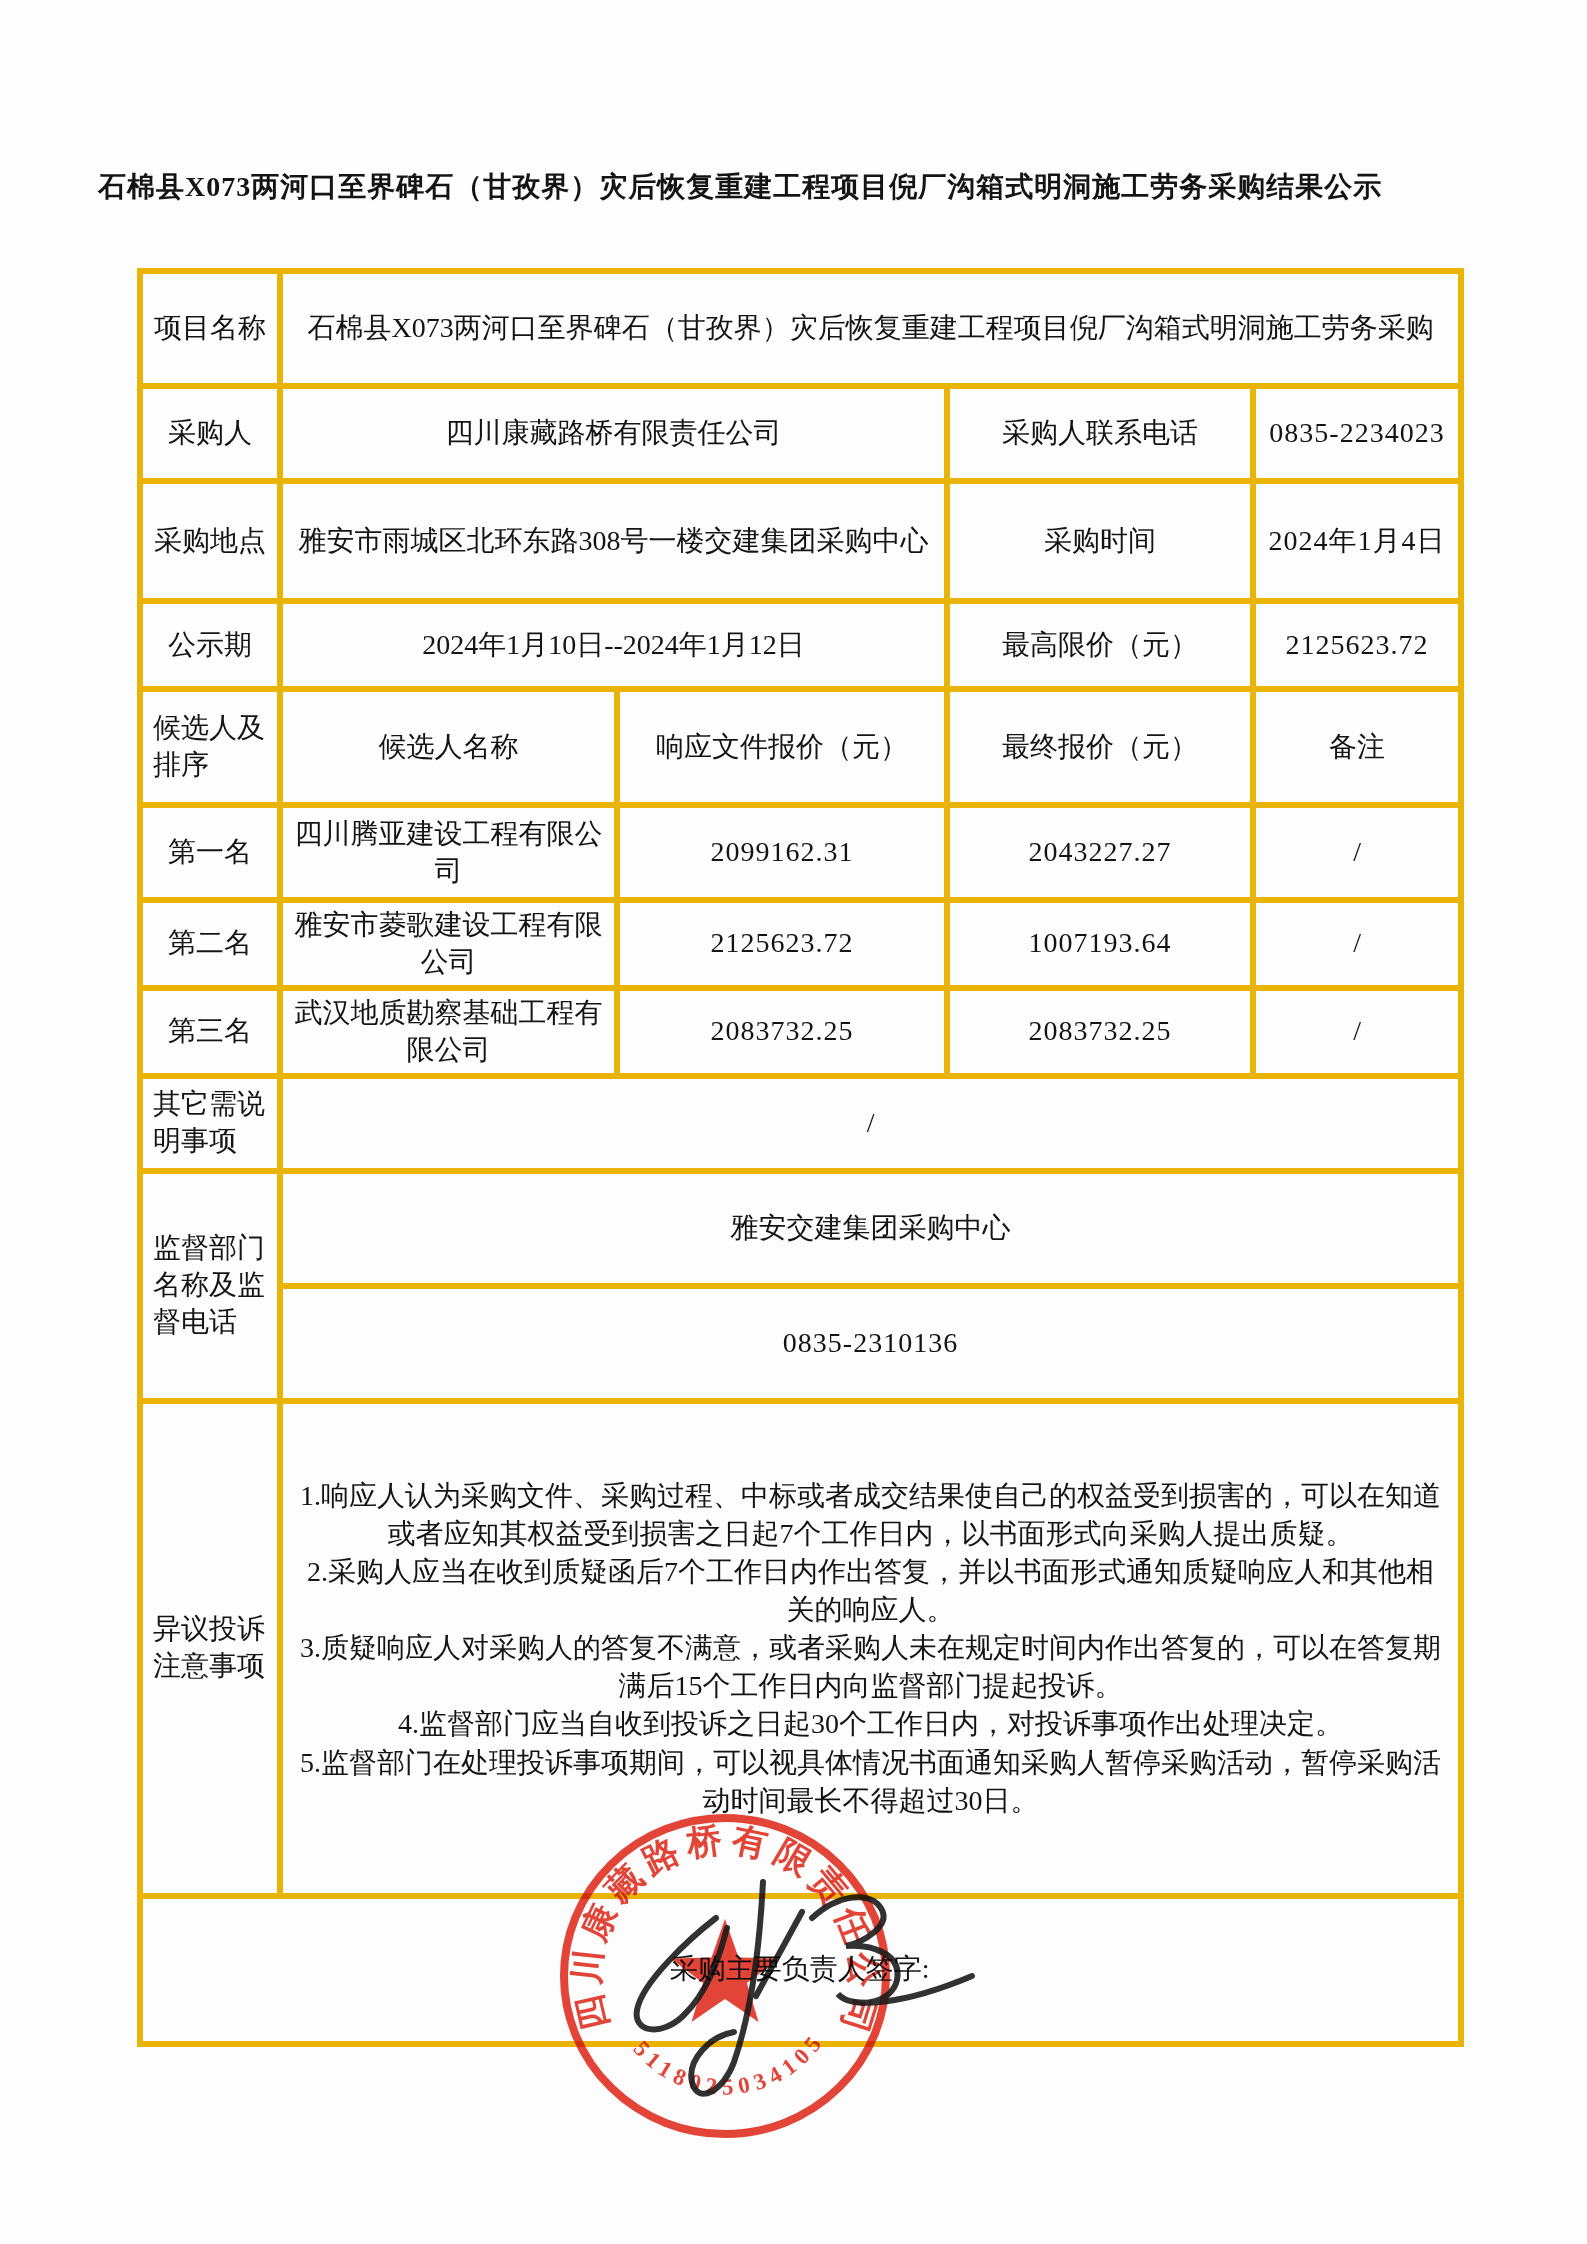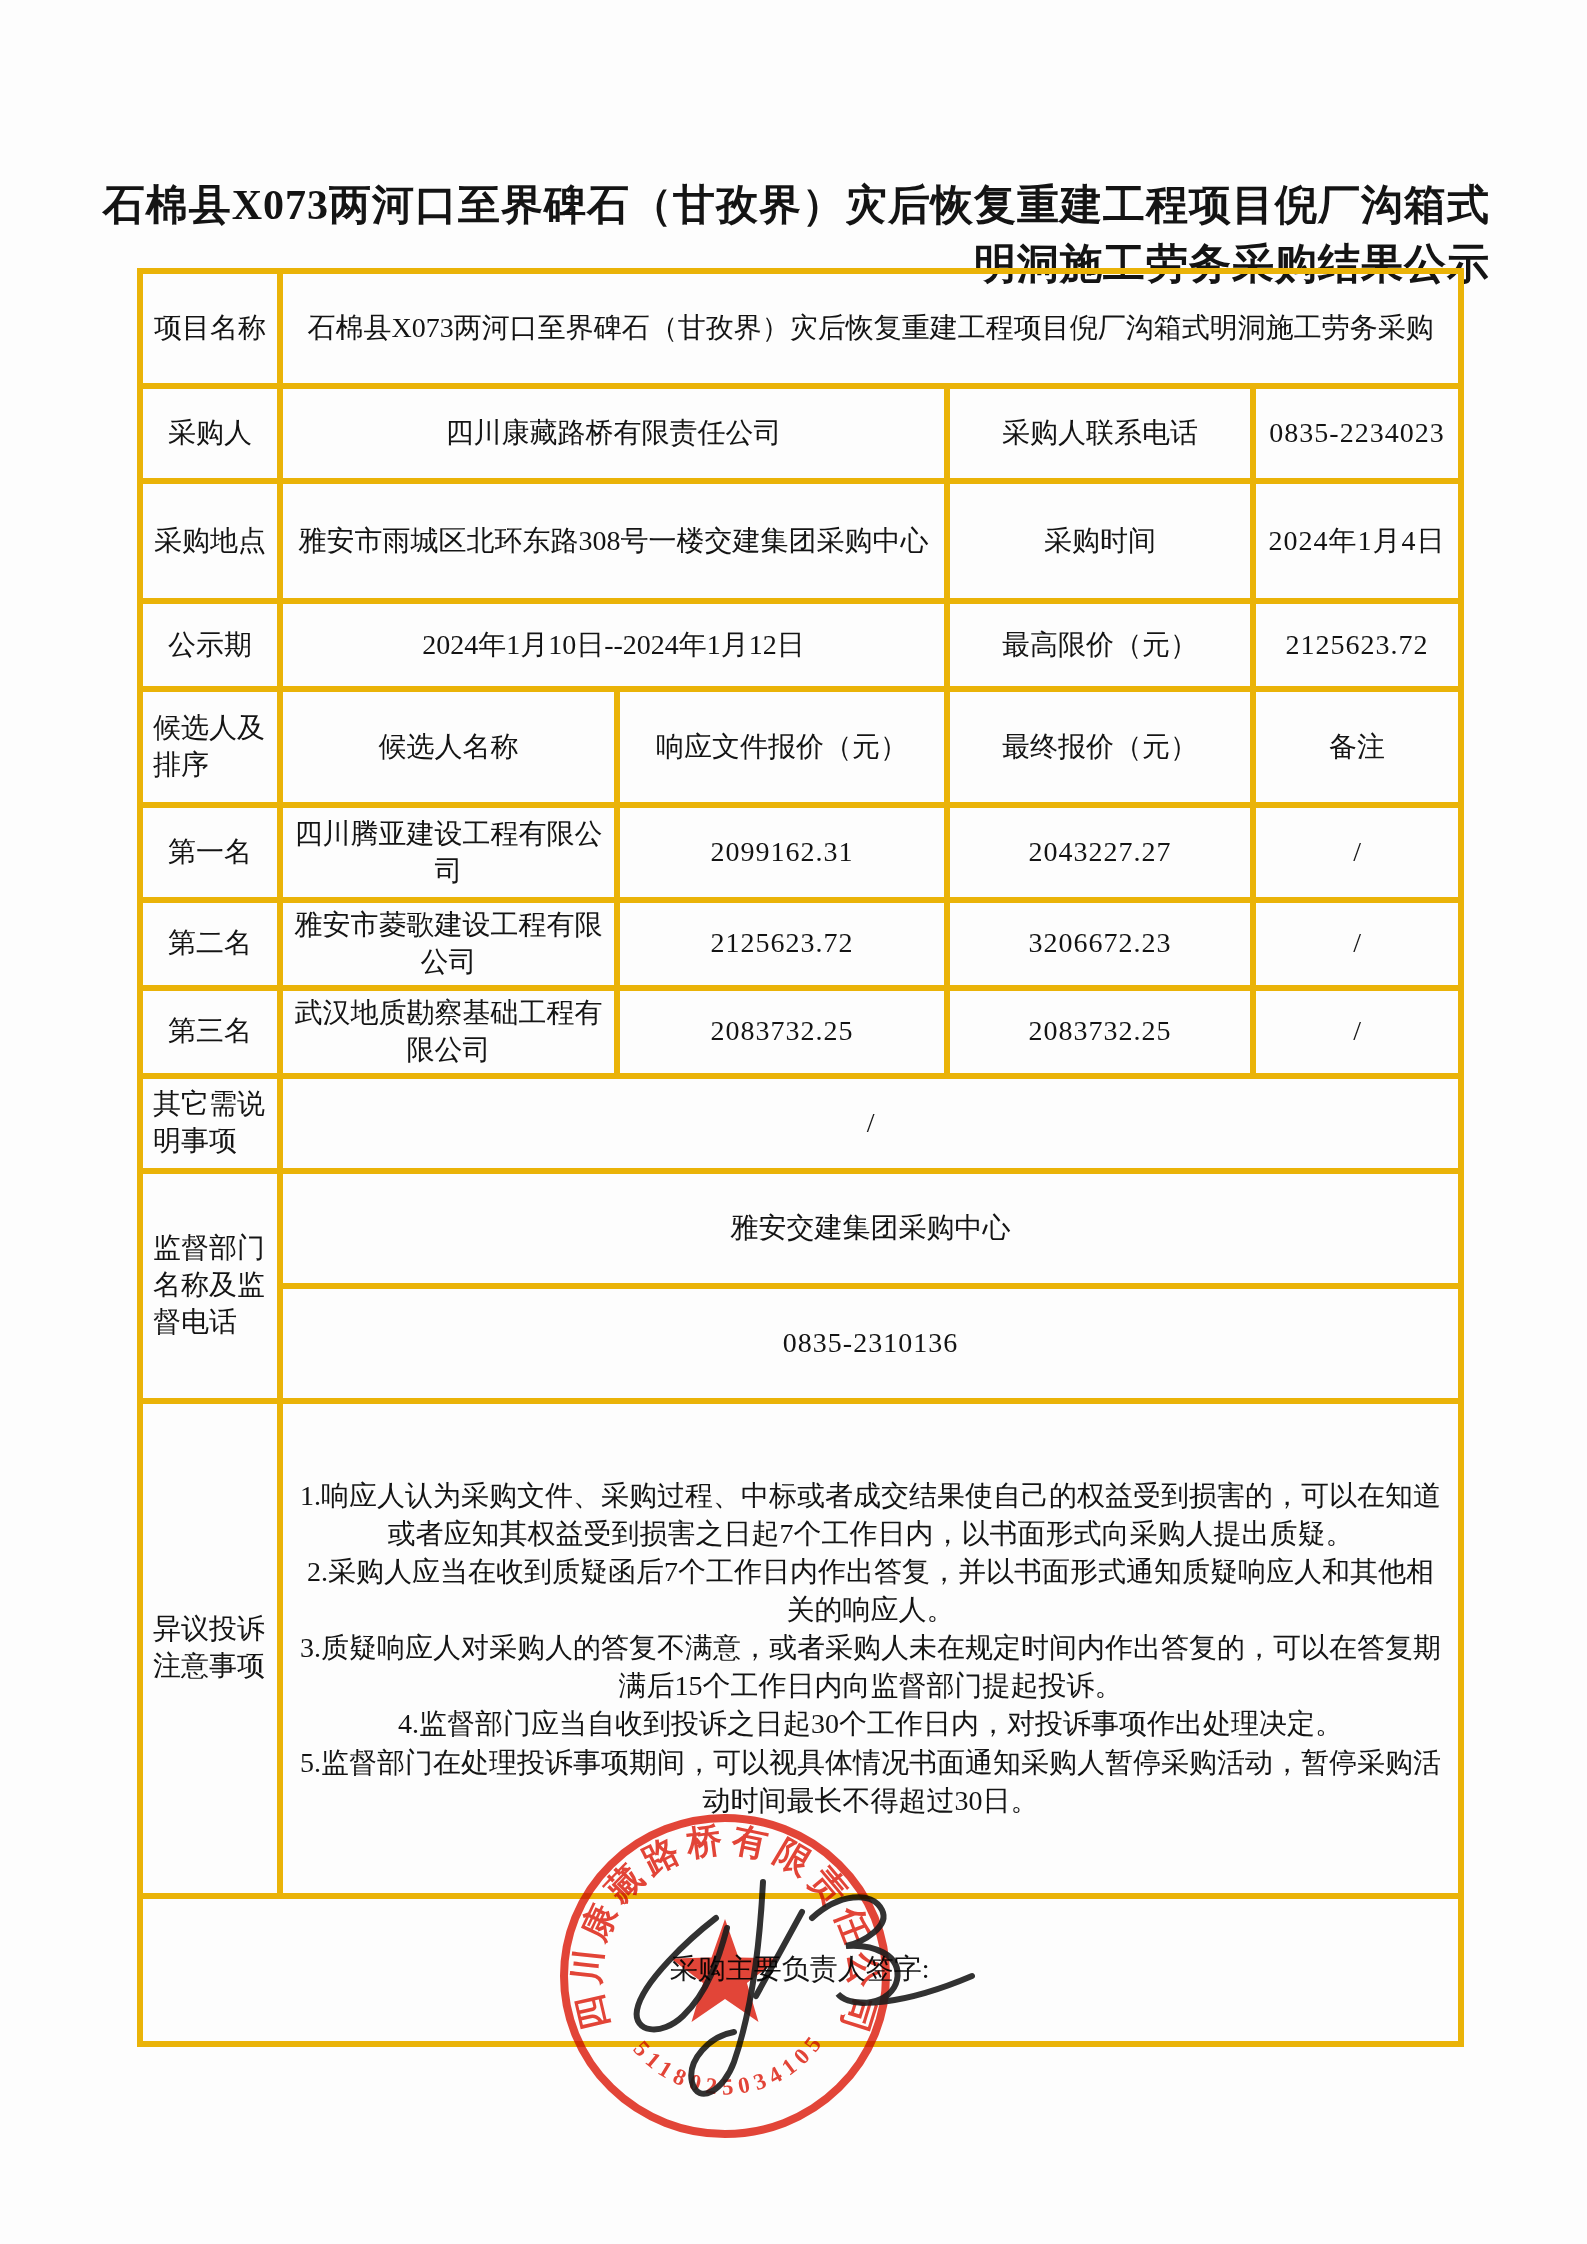--- a/index.html
+++ b/index.html
@@ -3,21 +3,21 @@
 <meta charset="utf-8">
 <style>
   html,body{margin:0;padding:0;}
   body{
     width:1587px;height:2244px;position:relative;background:#fdfdfd;
     font-family:"Liberation Serif","DejaVu Serif",serif;color:#141414;
     overflow:hidden;
   }
   .doc-title{
     position:absolute;top:148px;left:98px;width:1392px;
-    text-align:right;font-size:42px;font-weight:bold;line-height:1.4;
+    text-align:left;font-size:28px;font-weight:bold;line-height:1.4;
     letter-spacing:1px;
   }
   table.main{
     position:absolute;left:137px;top:268px;width:1321px;
     border-collapse:collapse;table-layout:fixed;
   }
   table.main td{
     border:6px solid #eab308;font-size:28px;line-height:1.32;
     padding:4px 10px;vertical-align:middle;overflow:hidden;
   }
@@ -90,21 +90,21 @@
     <td class="left">四川腾亚建设工程有限公司</td>
     <td class="num">2099162.31</td>
     <td class="num">2043227.27</td>
     <td class="slash">/</td>
   </tr>
 
   <tr style="height:82px">
     <td class="lab">第二名</td>
     <td class="left">雅安市菱歌建设工程有限公司</td>
     <td class="num">2125623.72</td>
-    <td class="num">3206672.23</td>
+    <td class="num">1007193.64</td>
     <td class="slash">/</td>
   </tr>
 
   <tr style="height:83px">
     <td class="lab">第三名</td>
     <td class="left">武汉地质勘察基础工程有限公司</td>
     <td class="num">2083732.25</td>
     <td class="num">2083732.25</td>
     <td class="slash">/</td>
   </tr>

